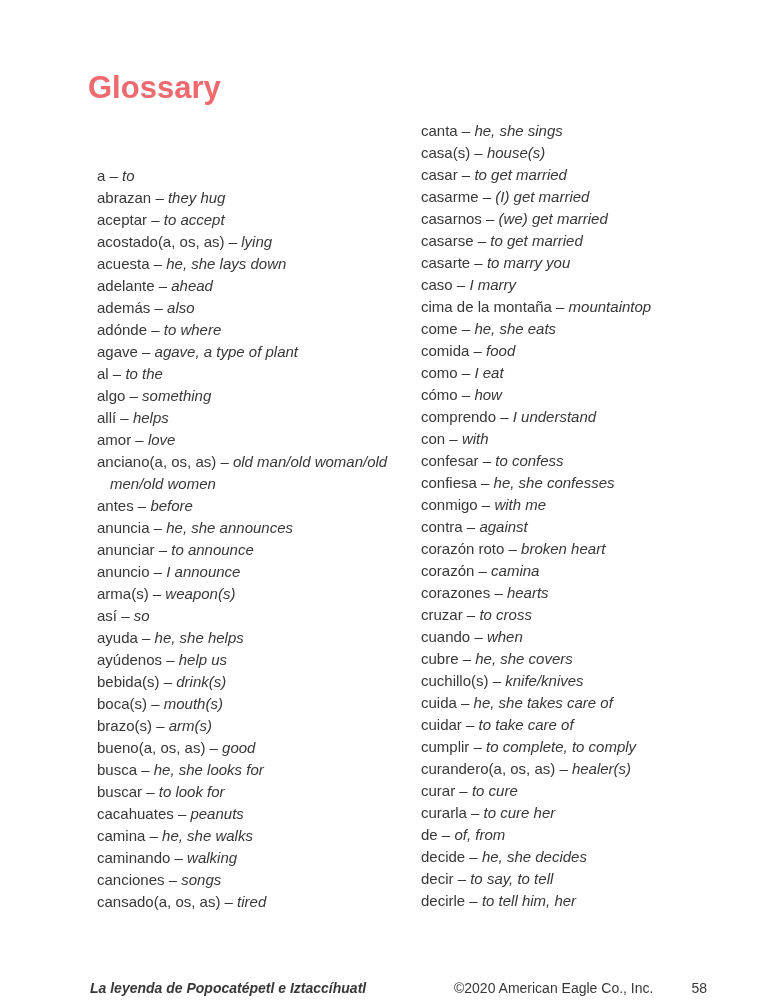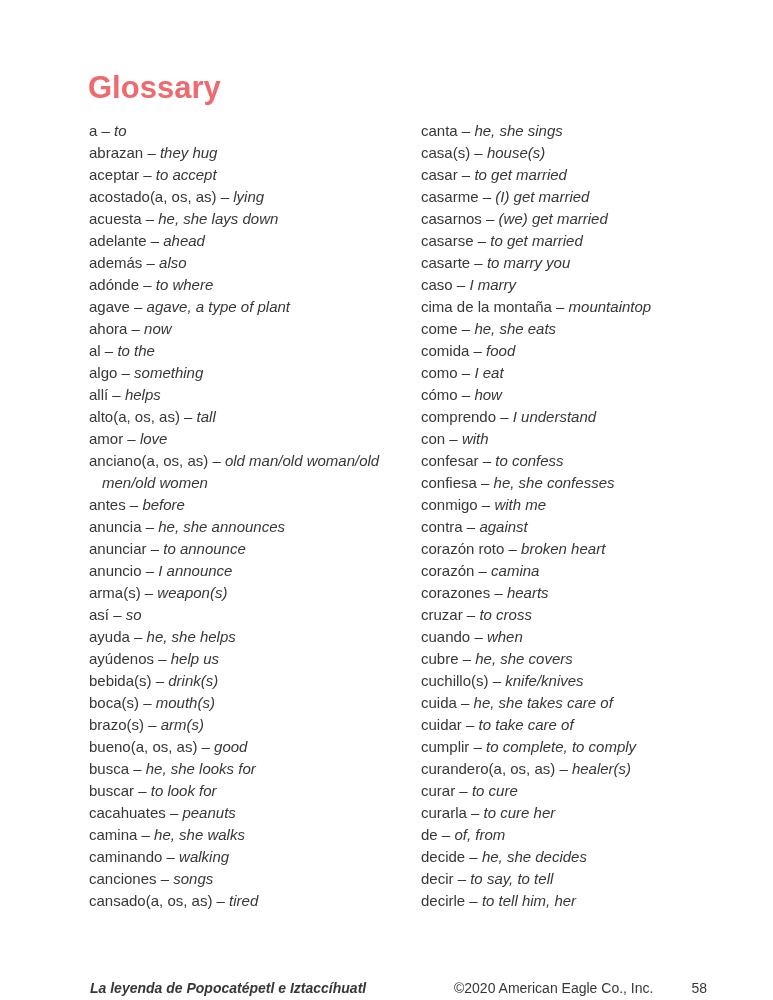--- a/index.html
+++ b/index.html
@@ -30,22 +30,23 @@
     position: absolute;
     top: 120px;
     left: 89px;
     right: 40px;
   }
   .col {
     position: absolute;
     top: 0;
   }
   .col-left {
-    left: 0;
+    left: 8px;
     width: 322px;
+    margin-top: 45px;
   }
   .col-right {
     left: 332px;
     width: 302px;
   }
   .entry {
     font-size: 15px;
     line-height: 22px;
     padding-left: 13px;
     text-indent: -13px;
@@ -87,25 +88,23 @@
     <div class="col col-left">
         <div class="entry"><span class="term">a</span><span class="sep"> – </span><span class="def">to</span></div>
         <div class="entry"><span class="term">abrazan</span><span class="sep"> – </span><span class="def">they hug</span></div>
         <div class="entry"><span class="term">aceptar</span><span class="sep"> – </span><span class="def">to accept</span></div>
         <div class="entry"><span class="term">acostado(a, os, as)</span><span class="sep"> – </span><span class="def">lying</span></div>
         <div class="entry"><span class="term">acuesta</span><span class="sep"> – </span><span class="def">he, she lays down</span></div>
         <div class="entry"><span class="term">adelante</span><span class="sep"> – </span><span class="def">ahead</span></div>
         <div class="entry"><span class="term">además</span><span class="sep"> – </span><span class="def">also</span></div>
         <div class="entry"><span class="term">adónde</span><span class="sep"> – </span><span class="def">to where</span></div>
         <div class="entry"><span class="term">agave</span><span class="sep"> – </span><span class="def">agave, a type of plant</span></div>
-        <div class="entry"><span class="term">ahora</span><span class="sep"> – </span><span class="def">now</span></div>
         <div class="entry"><span class="term">al</span><span class="sep"> – </span><span class="def">to the</span></div>
         <div class="entry"><span class="term">algo</span><span class="sep"> – </span><span class="def">something</span></div>
         <div class="entry"><span class="term">allí</span><span class="sep"> – </span><span class="def">helps</span></div>
-        <div class="entry"><span class="term">alto(a, os, as)</span><span class="sep"> – </span><span class="def">tall</span></div>
         <div class="entry"><span class="term">amor</span><span class="sep"> – </span><span class="def">love</span></div>
         <div class="entry"><span class="term">anciano(a, os, as)</span><span class="sep"> – </span><span class="def">old man/old woman/old men/old women</span></div>
         <div class="entry"><span class="term">antes</span><span class="sep"> – </span><span class="def">before</span></div>
         <div class="entry"><span class="term">anuncia</span><span class="sep"> – </span><span class="def">he, she announces</span></div>
         <div class="entry"><span class="term">anunciar</span><span class="sep"> – </span><span class="def">to announce</span></div>
         <div class="entry"><span class="term">anuncio</span><span class="sep"> – </span><span class="def">I announce</span></div>
         <div class="entry"><span class="term">arma(s)</span><span class="sep"> – </span><span class="def">weapon(s)</span></div>
         <div class="entry"><span class="term">así</span><span class="sep"> – </span><span class="def">so</span></div>
         <div class="entry"><span class="term">ayuda</span><span class="sep"> – </span><span class="def">he, she helps</span></div>
         <div class="entry"><span class="term">ayúdenos</span><span class="sep"> – </span><span class="def">help us</span></div>

